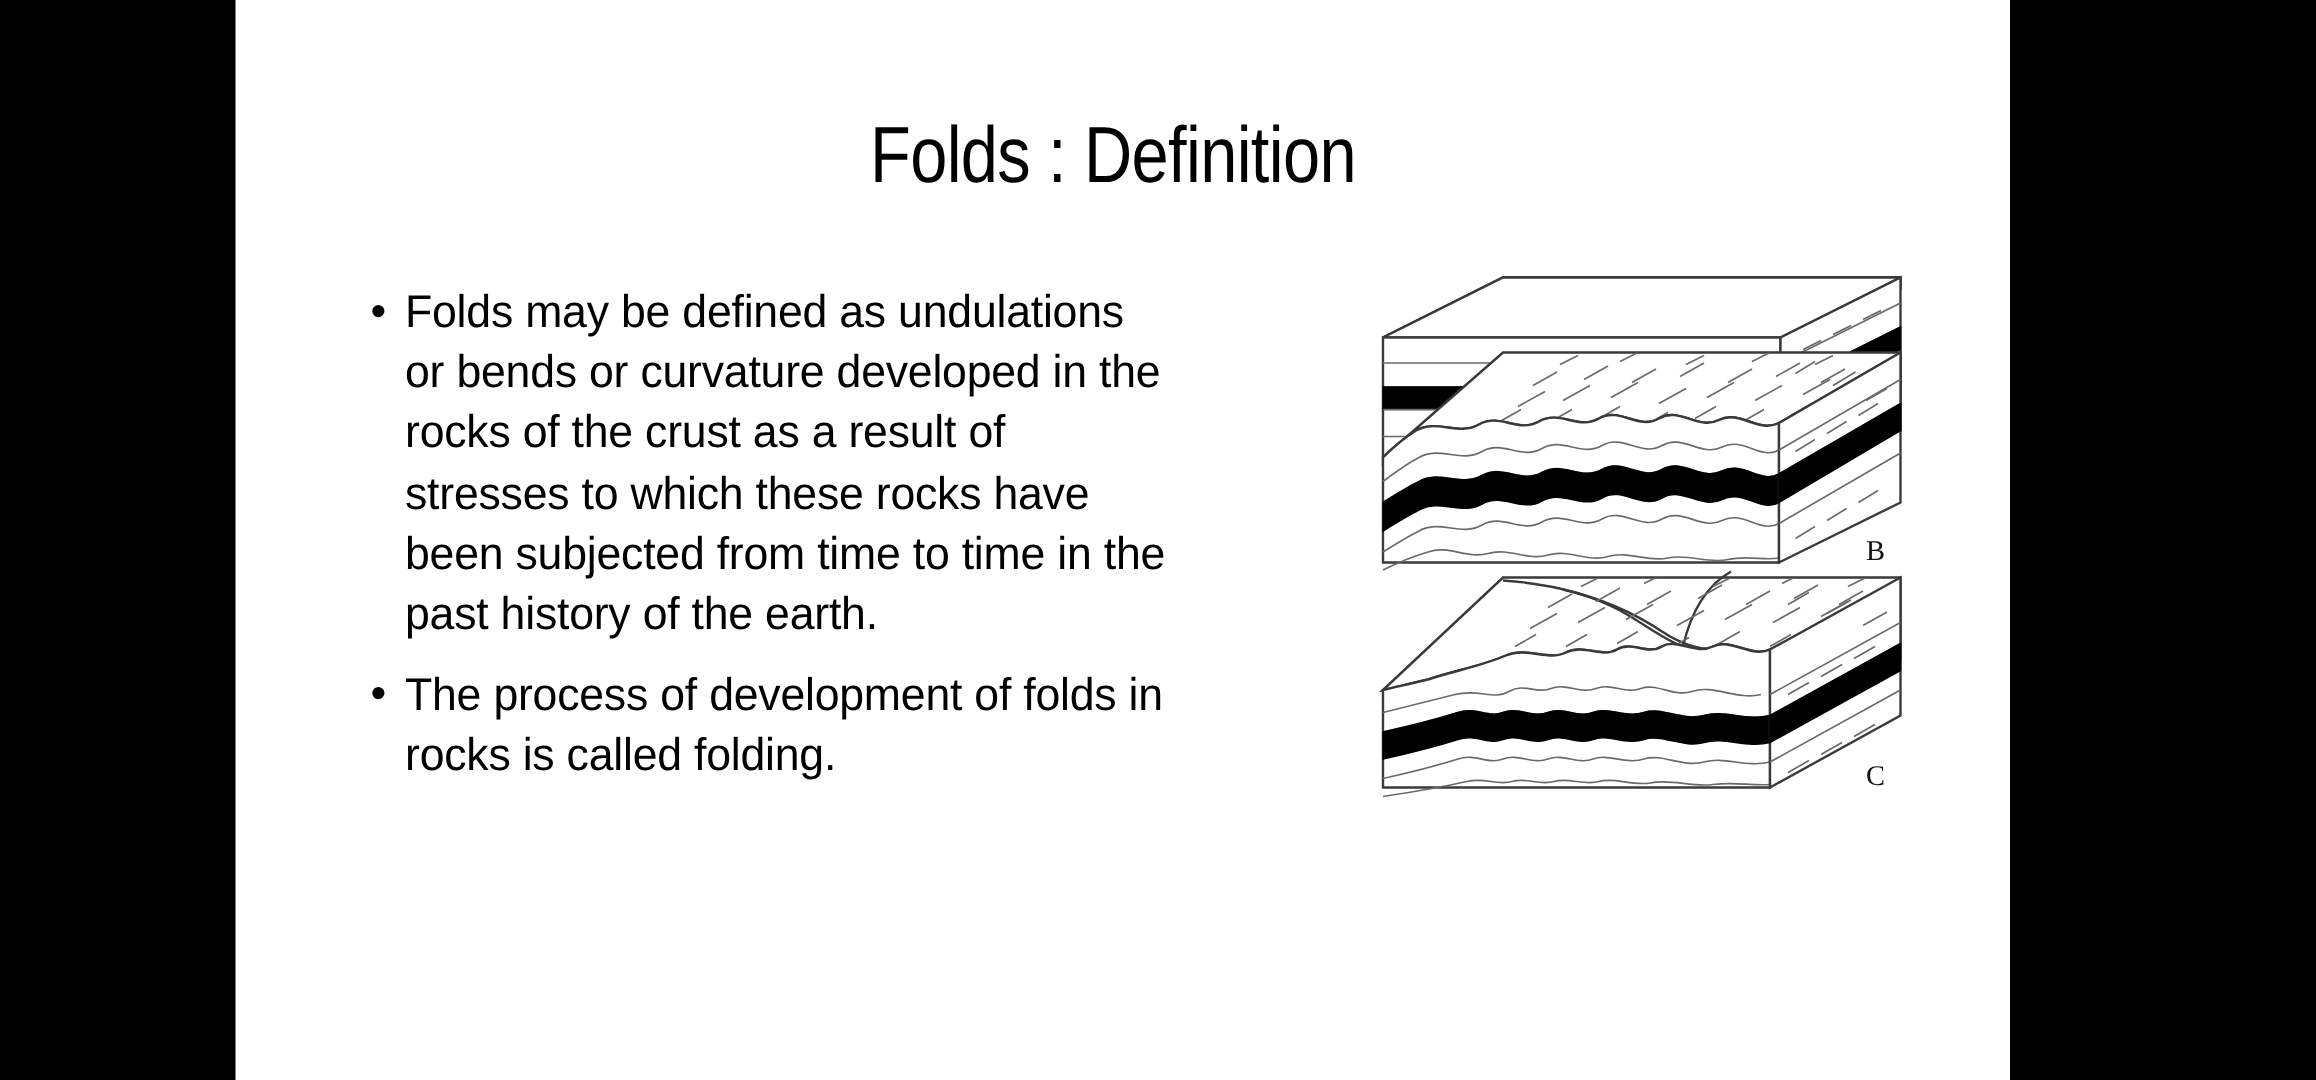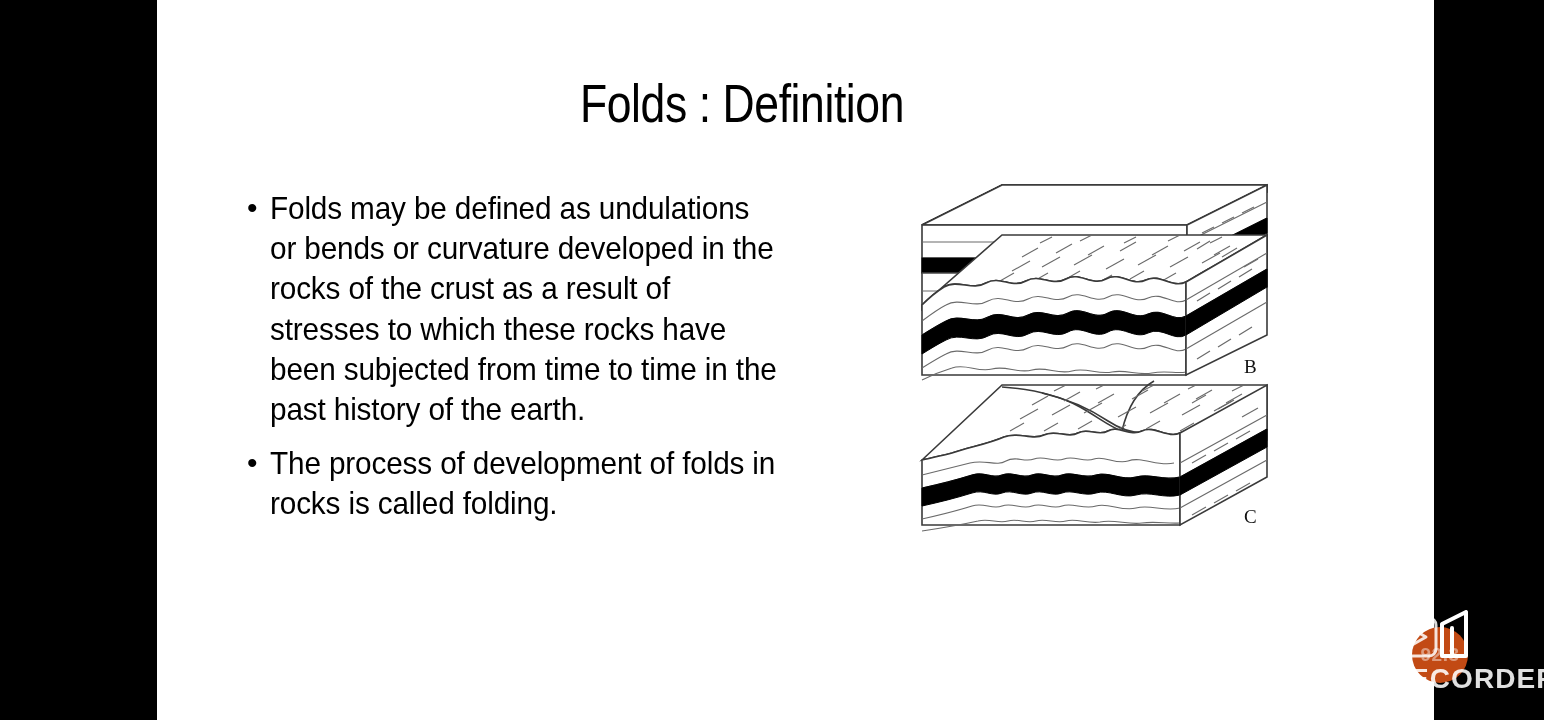--- a/index.html
+++ b/index.html
@@ -3,21 +3,21 @@
 <meta charset="utf-8">
 <title>Folds : Definition</title>
 <style>
   html, body {
     margin: 0;
     padding: 0;
     background: #000000;
   }
   #screen {
     position: relative;
-    width: 1544px;
+    width: 1340px;
     height: 720px;
     background: #000000;
     overflow: hidden;
     font-family: "Liberation Sans", sans-serif;
   }
   
   .bar {
     position: absolute;
     top: 0;
     height: 720px;

